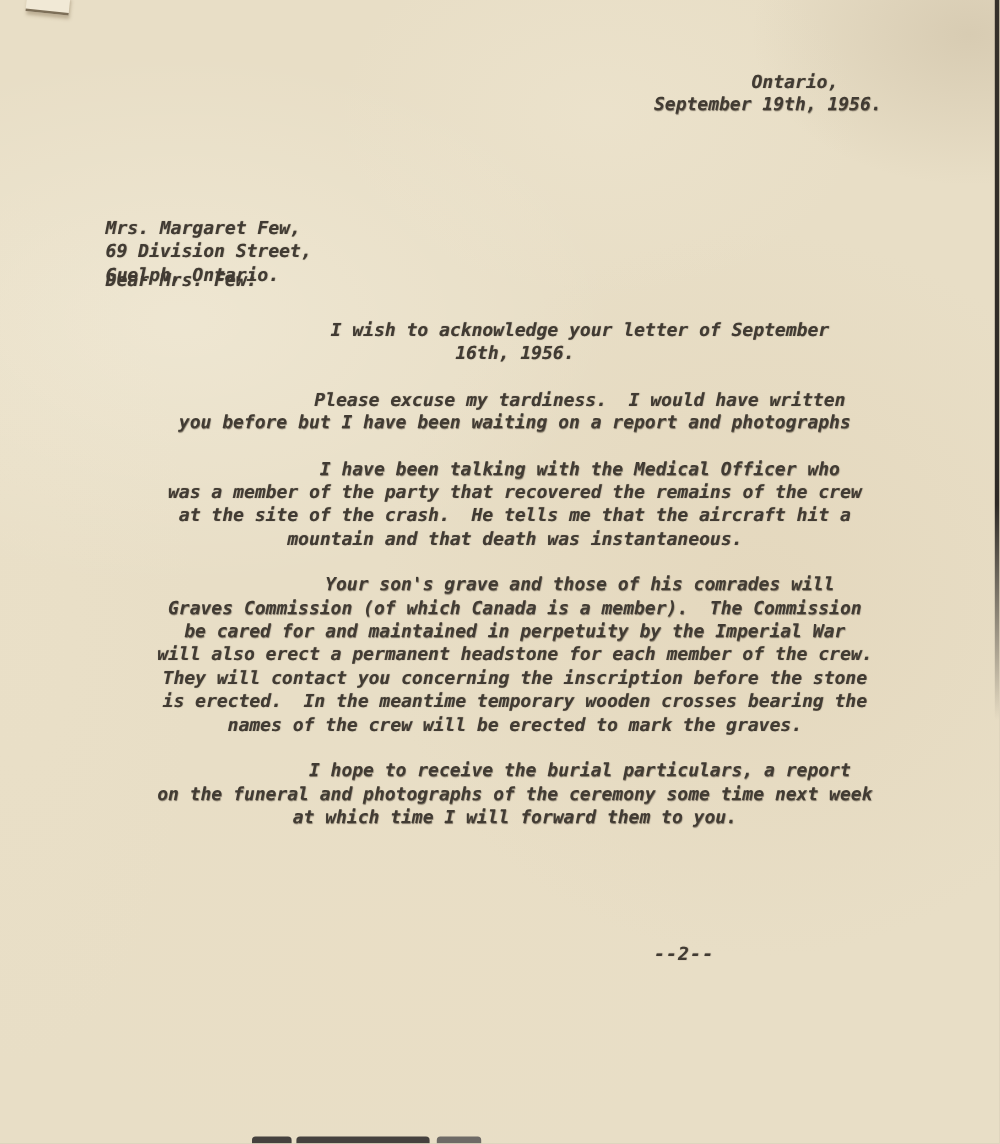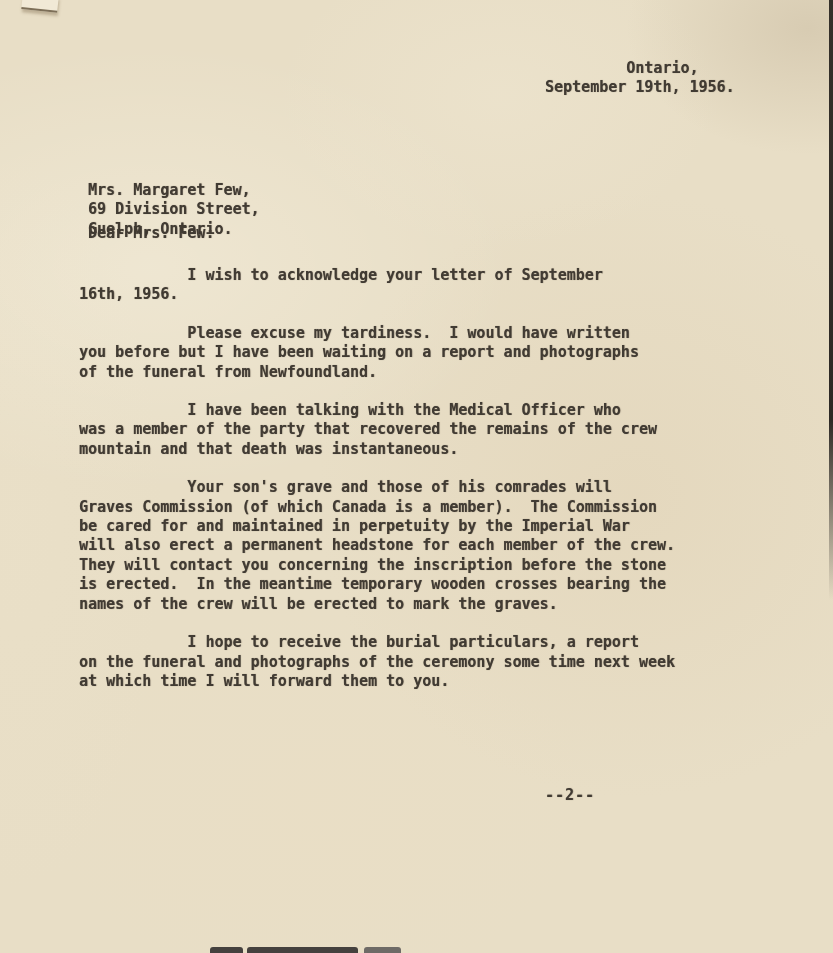--- a/index.html
+++ b/index.html
@@ -12,31 +12,32 @@
       radial-gradient(ellipse 260px 180px at 97% 3%, rgba(150,130,100,0.20), transparent 70%),
       radial-gradient(ellipse 520px 320px at 18% 28%, rgba(255,252,240,0.28), transparent 70%),
       radial-gradient(ellipse 440px 420px at 76% 52%, rgba(222,206,176,0.38), transparent 72%),
       radial-gradient(ellipse 400px 280px at 38% 84%, rgba(235,222,196,0.35), transparent 70%),
       radial-gradient(ellipse 320px 220px at 60% 10%, rgba(242,234,214,0.32), transparent 70%),
       radial-gradient(ellipse 200px 500px at 2% 55%, rgba(236,226,202,0.35), transparent 75%);
     font-family:"DejaVu Sans Mono", monospace;
     font-size:15px;
     font-weight:700;
     color:#413b33;
+    font-style:italic;
   }
   .line{
     white-space:pre;
     line-height:19.4px;
     text-shadow:0.4px 0.4px 0.8px rgba(58,48,38,0.6);
   }
   .dateline{position:absolute;left:545px;top:59px;}
   .recipient{position:absolute;left:88px;top:147px;margin-top:34px;}
   .salutation{position:absolute;left:88px;top:224px;}
   .body-block{position:absolute;left:79px;top:266px;width:700px;}
-  .para{margin:0 0 19px 0;}
+  .para{margin:0 0 19px 0;text-align:center;}
   .page-marker{position:absolute;left:545px;top:786px;letter-spacing:1px;}
   .torn-corner{
     position:absolute;left:22px;top:-5px;width:36px;height:14px;
     background:#f1e9d6;
     border-bottom:2px solid #7d6f58;
     transform:rotate(6deg);
     box-shadow:1px 3px 3px rgba(125,105,75,0.40);
   }
   .edge-line{
     position:absolute;right:0;top:0;width:4px;height:600px;
@@ -69,25 +70,25 @@
   <div class="salutation line">Dear Mrs. Few:</div>
 
   <div class="body-block">
       <div class="para">
         <div class="line">            I wish to acknowledge your letter of September</div>
         <div class="line">16th, 1956.</div>
       </div>
       <div class="para">
         <div class="line">            Please excuse my tardiness.  I would have written</div>
         <div class="line">you before but I have been waiting on a report and photographs</div>
-        <div class="line">of the funeral from Newfoundland.</div>
       </div>
       <div class="para">
         <div class="line">            I have been talking with the Medical Officer who</div>
         <div class="line">was a member of the party that recovered the remains of the crew</div>
+        <div class="line">at the site of the crash.  He tells me that the aircraft hit a</div>
         <div class="line">mountain and that death was instantaneous.</div>
       </div>
       <div class="para">
         <div class="line">            Your son's grave and those of his comrades will</div>
         <div class="line">Graves Commission (of which Canada is a member).  The Commission</div>
         <div class="line">be cared for and maintained in perpetuity by the Imperial War</div>
         <div class="line">will also erect a permanent headstone for each member of the crew.</div>
         <div class="line">They will contact you concerning the inscription before the stone</div>
         <div class="line">is erected.  In the meantime temporary wooden crosses bearing the</div>
         <div class="line">names of the crew will be erected to mark the graves.</div>

